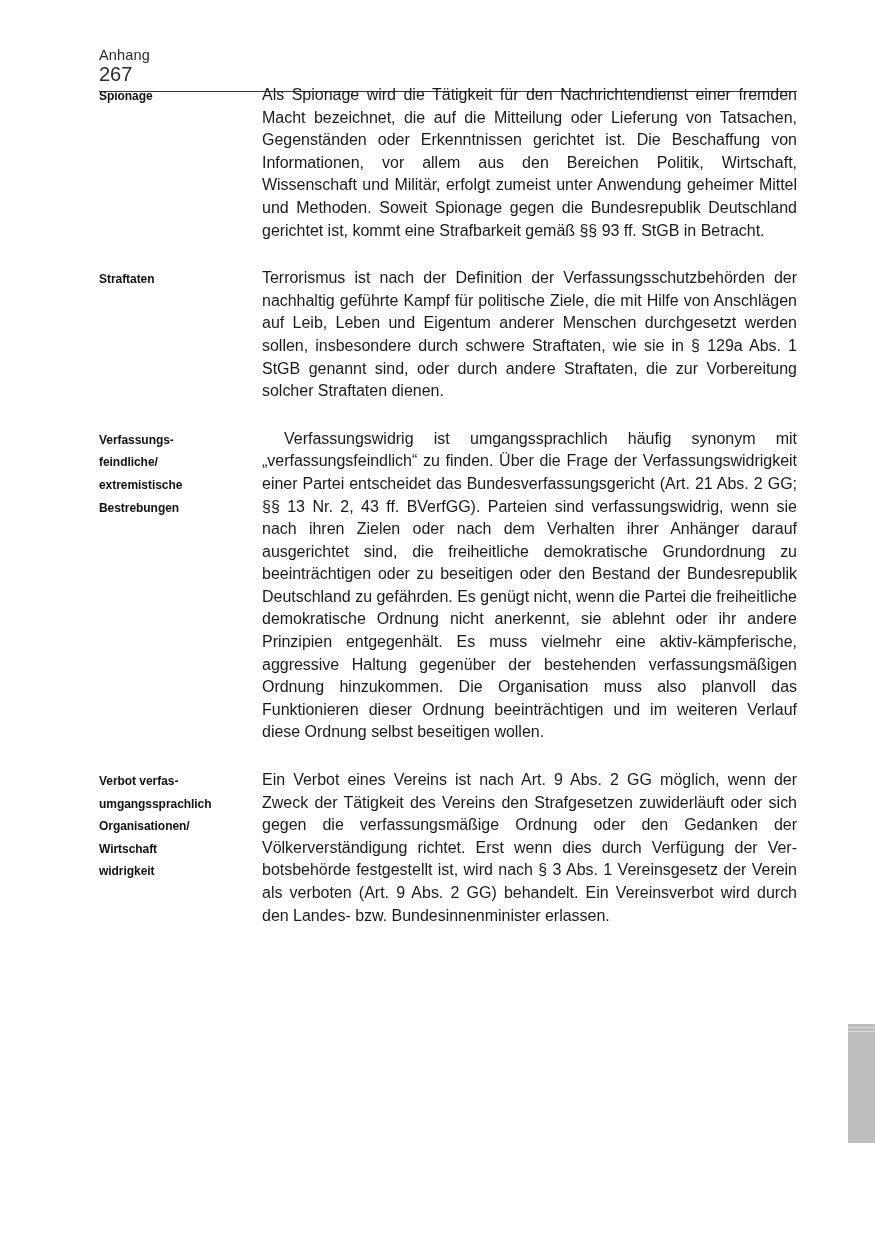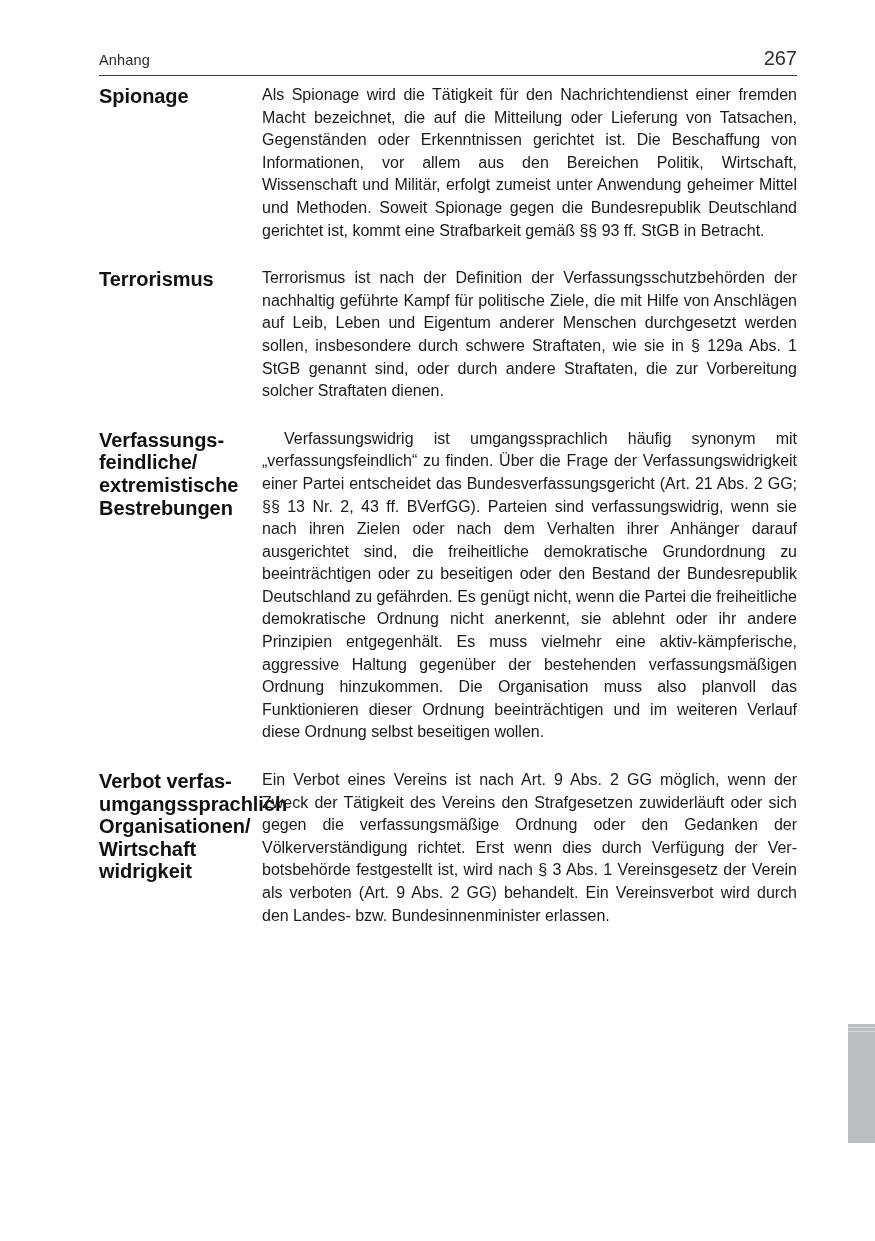--- a/index.html
+++ b/index.html
@@ -26,20 +26,21 @@
   .runhead {
     position: absolute;
     left: 99px;
     top: 47px;
     width: 698px;
     display: flex;
     align-items: baseline;
     justify-content: space-between;
     border-bottom: 1.3px solid #3a3a3a;
     padding-bottom: 5px;
+    flex-direction: column;
   }
   .runhead-title {
     font-size: 14.5px;
     letter-spacing: 0.15px;
     color: #2b2b2b;
     font-weight: 400;
   }
   .runhead-page {
     font-size: 20px;
     color: #2b2b2b;
@@ -56,21 +57,21 @@
   .entry {
     display: flex;
     align-items: flex-start;
     margin-bottom: 25px;
   }
   .entry:last-child { margin-bottom: 0; }
 
   .term {
     width: 163px;
     flex: 0 0 163px;
-    font-size: 20px;
+    font-size: 12px;
     font-weight: 700;
     line-height: 22.6px;
     color: #111111;
     letter-spacing: -0.05px;
     padding-top: 1px;
   }
   .term .tline { display: block; white-space: nowrap; }
 
   .defs {
     flex: 1 1 auto;
@@ -122,21 +123,21 @@
       <div class="entry">
         <div class="term">
           <span class="tline">Spionage</span>
         </div>
         <div class="defs">
           <p>Als Spionage wird die Tätigkeit für den Nachrichtendienst einer fremden Macht bezeichnet, die auf die Mitteilung oder Lieferung von Tatsachen, Gegenständen oder Erkenntnissen gerichtet ist. Die Beschaffung von Informationen, vor allem aus den Bereichen Politik, Wirtschaft, Wissenschaft und Militär, erfolgt zumeist unter Anwendung geheimer Mittel und Methoden. Soweit Spionage gegen die Bundesrepublik Deutschland gerichtet ist, kommt eine Strafbarkeit gemäß §§ 93 ff. StGB in Betracht.</p>
         </div>
       </div>
       <div class="entry">
         <div class="term">
-          <span class="tline">Terrorismus</span>
+          <span class="tline">Straftaten</span>
         </div>
         <div class="defs">
           <p>Terrorismus ist nach der Definition der Verfassungsschutzbehörden der nachhaltig geführte Kampf für politische Ziele, die mit Hilfe von Anschlägen auf Leib, Leben und Eigentum anderer Menschen durchgesetzt werden sollen, insbesondere durch schwere Straftaten, wie sie in § 129a Abs. 1 StGB genannt sind, oder durch andere Straftaten, die zur Vorbereitung solcher Straftaten dienen.</p>
         </div>
       </div>
       <div class="entry">
         <div class="term">
           <span class="tline">Verfassungs-</span>
           <span class="tline">feindliche/</span>
           <span class="tline">extremistische</span>

